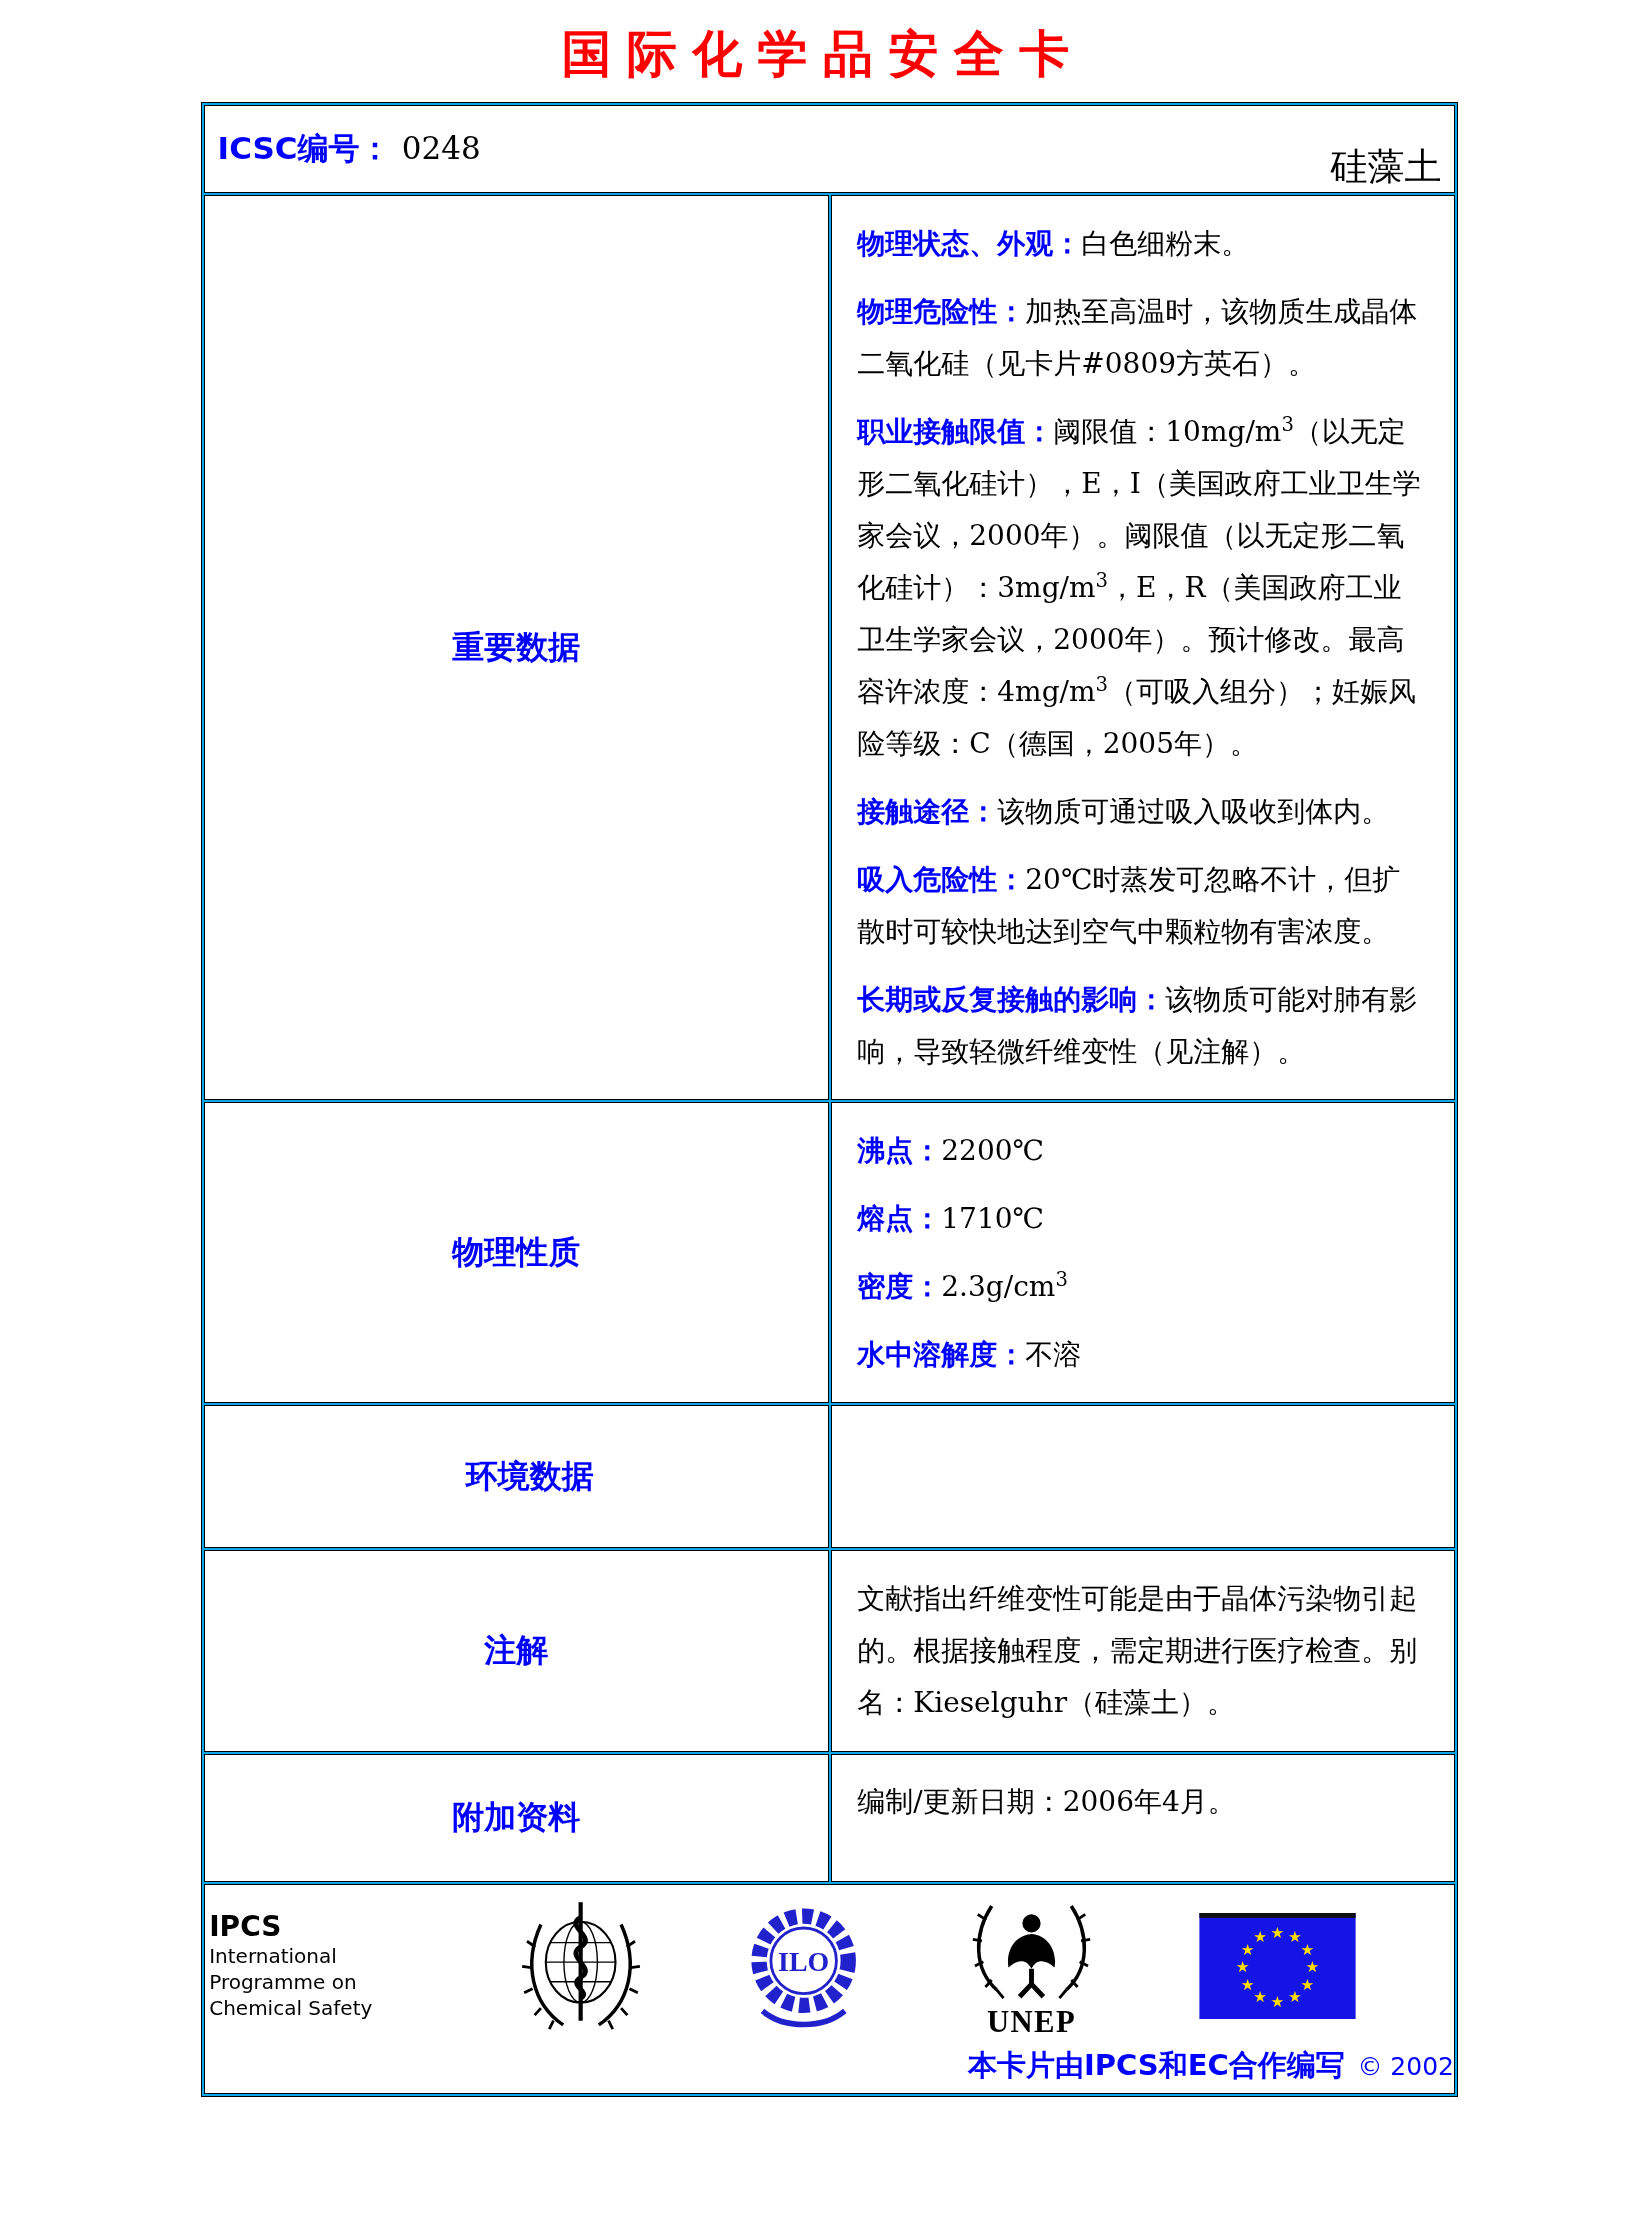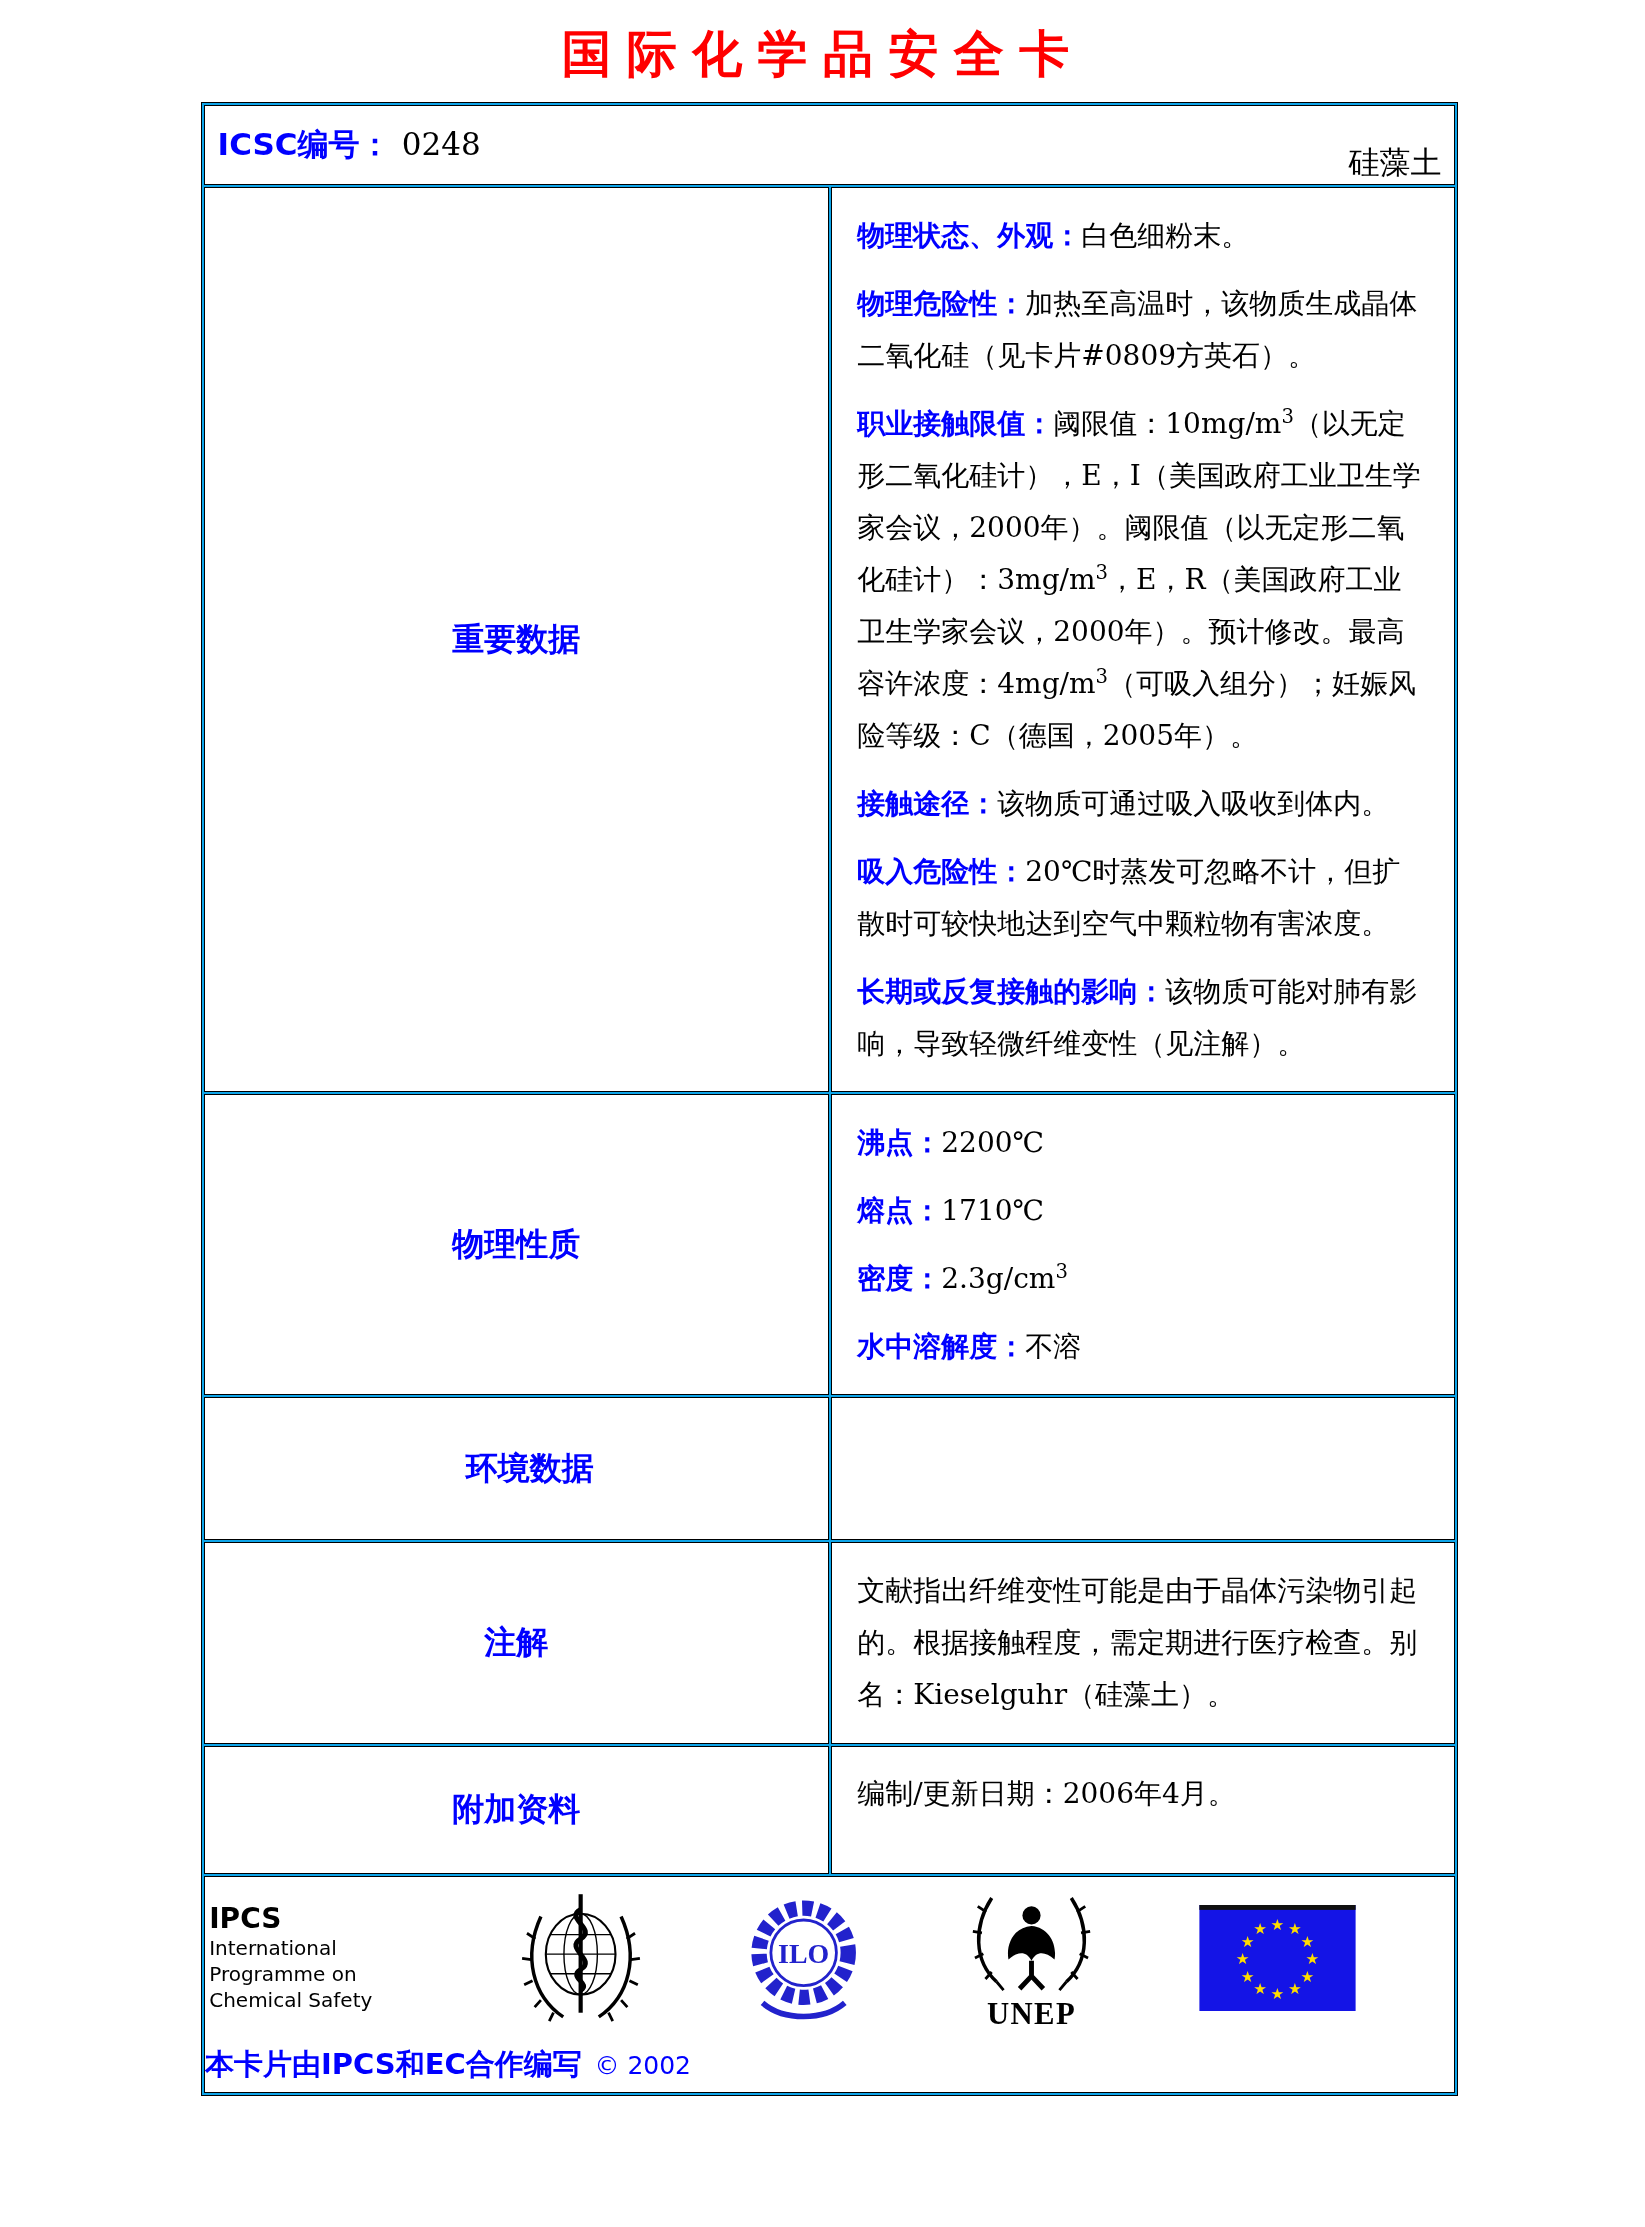--- a/index.html
+++ b/index.html
@@ -30,28 +30,28 @@
 
   td.content-cell { vertical-align: top; padding: 5.6px 9.8px; }
   .para { font-size: 28px; line-height: 52px; margin: 16px; }
   .seg-label { font-family: "DejaVu Sans", sans-serif; font-weight: bold; color: #0000FF; }
   sup { font-size: 19.6px; line-height: 0; vertical-align: super; }
 
   td.header-cell { padding: 0 12.6px; height: 80px; }
   .header-flex { display: flex; justify-content: space-between; align-items: center; }
   .icsc-label { font-family: "DejaVu Sans", sans-serif; font-weight: bold; font-size: 31px; color: #0000FF; }
   .icsc-number { font-size: 31px; margin-left: 11.2px; }
-  .chem-name { font-size: 31px; margin-top: 36px; }
+  .chem-name { font-size: 37px; margin-top: 36px; }
 
   td.logos-cell { padding: 7px 0; height: 183px; vertical-align: middle; }
   .logos-flex { display: flex; align-items: center; justify-content: space-between; padding: 0 98px 0 4.2px; }
   .ipcs-block { font-family: "DejaVu Sans", sans-serif; width: 210px; }
   .ipcs-title { font-weight: bold; font-size: 28px; line-height: 32px; }
   .ipcs-line { font-size: 20px; line-height: 26px; }
-  .credit-line { text-align: left; margin-top: 13px; font-family: "DejaVu Sans", sans-serif; }
+  .credit-line { text-align: right; margin-top: 6px; font-family: "DejaVu Sans", sans-serif; }
   .credit-main { color: #0000FF; font-weight: bold; font-size: 29px; }
   .credit-copy { color: #0000FF; font-size: 25px; margin-left: 12.6px; }
 
   td.legal-cell { padding: 4.2px 9.8px; height: 64px; vertical-align: middle; }
   .legal-label { font-family: "DejaVu Sans", sans-serif; font-weight: bold; font-size: 26.6px; }
   .legal-text { font-size: 26.6px; }
 
   svg { display: block; }
 </style>
 </head>

